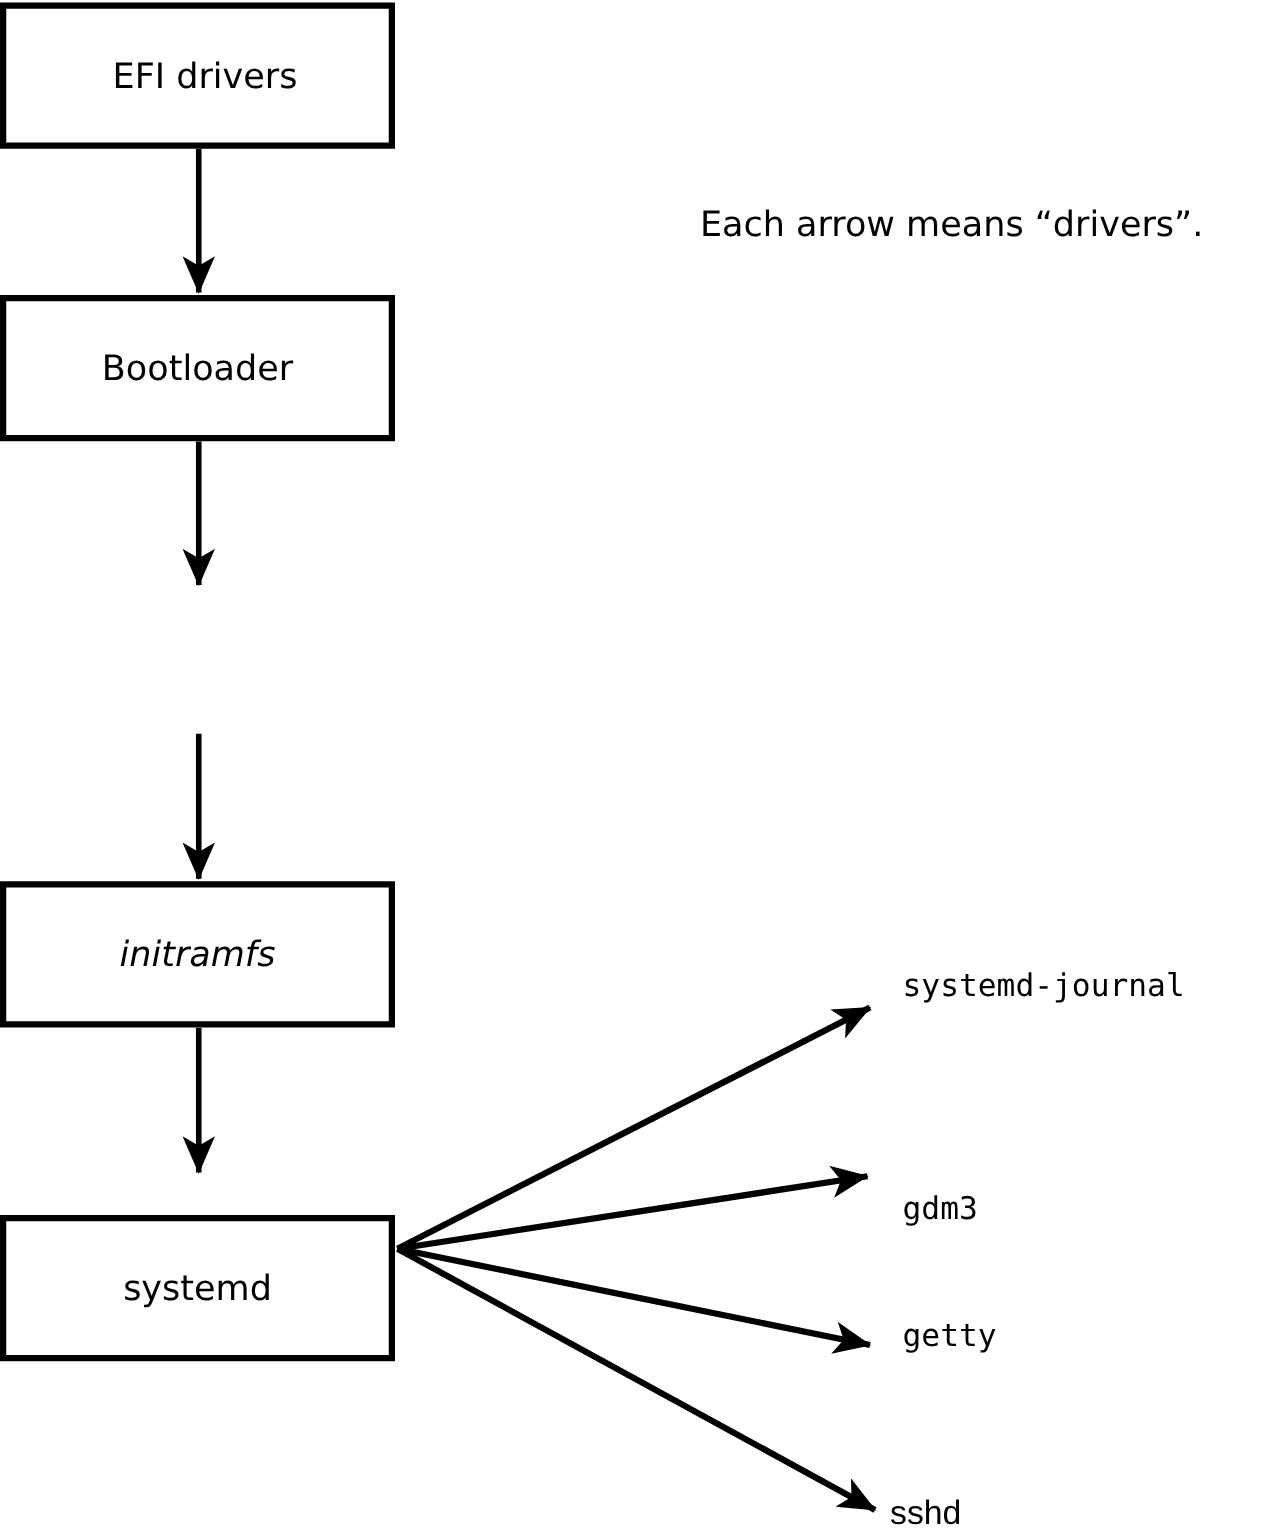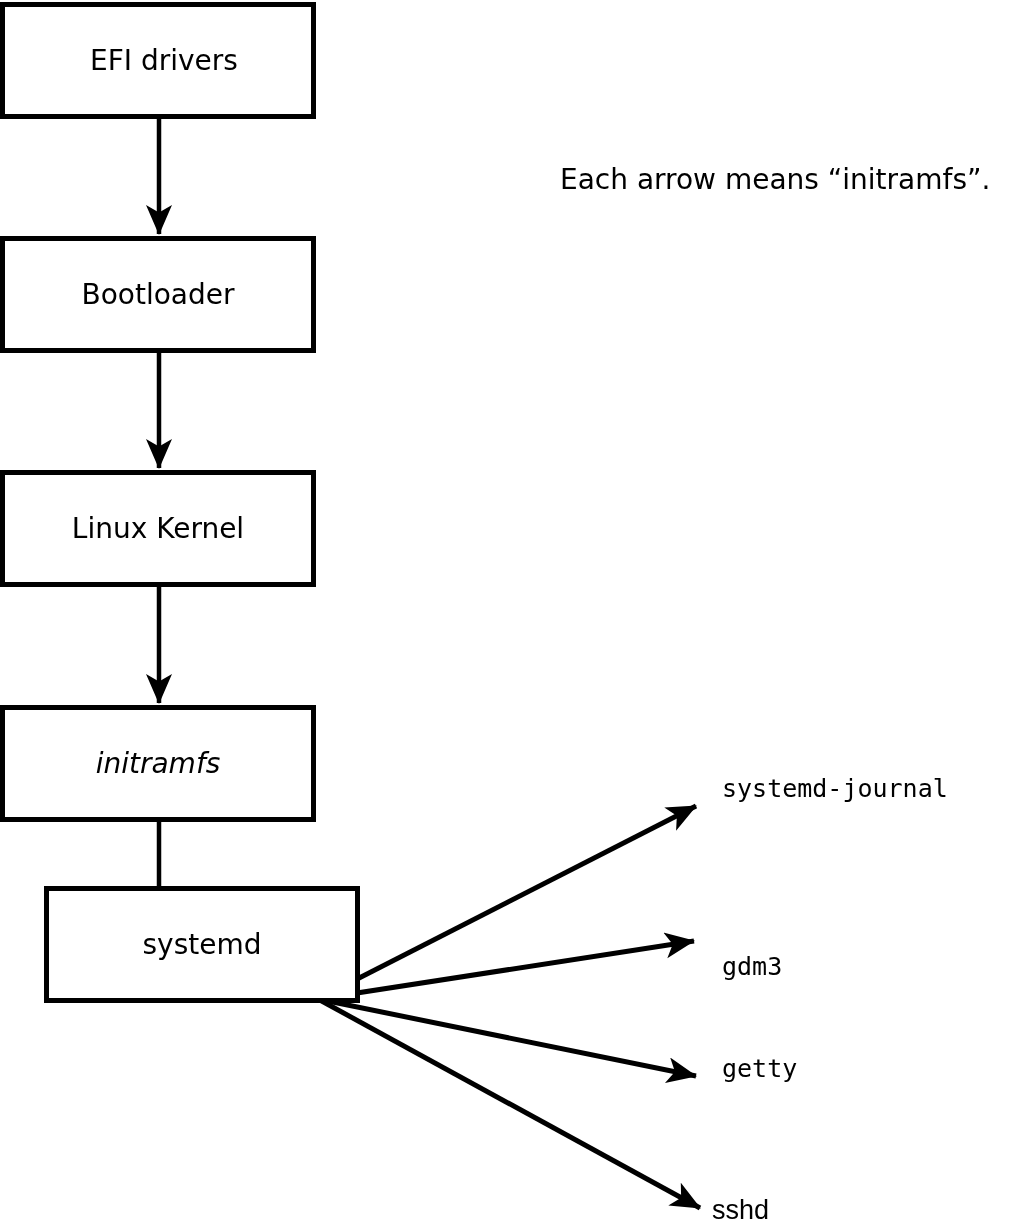--- a/index.html
+++ b/index.html
@@ -81,30 +81,27 @@
     <line x1="318" y1="999" x2="696" y2="1076" stroke="#000000" stroke-width="5" marker-end="url(#ah)"></line>
     <line x1="318" y1="999" x2="700" y2="1208" stroke="#000000" stroke-width="5" marker-end="url(#ah)"></line>
   </svg>
 
   <div class="flow-box" style="top: 2px; padding-left: 12px;">
     <span>EFI drivers</span>
   </div>
   <div class="flow-box" style="top: 236px; justify-content: center;">
     <span>Bootloader</span>
   </div>
-  <div class="flow-box" style="top: 470px;">
-    <span>Linux Kernel</span>
-  </div>
   <div class="flow-box" style="top: 705px; font-style: italic;">
     <span>initramfs</span>
   </div>
-  <div class="flow-box" style="top: 886px; margin-left: 44px;">
+  <div class="flow-box" style="top: 972px;">
     <span>systemd</span>
   </div>
 
-  <div class="caption">Each arrow means “initramfs”.</div>
+  <div class="caption">Each arrow means “drivers”.</div>
 
   <div class="svc-label" style="left: 722px; top: 776px;">systemd-journal</div>
   <div class="svc-label" style="left: 722px; top: 954px;">gdm3</div>
   <div class="svc-label" style="left: 722px; top: 1056px;">getty</div>
   <div class="svc-label sans" style="left: 712px; top: 1197px;">sshd</div>
 
 </div>
 
 </body></html>

